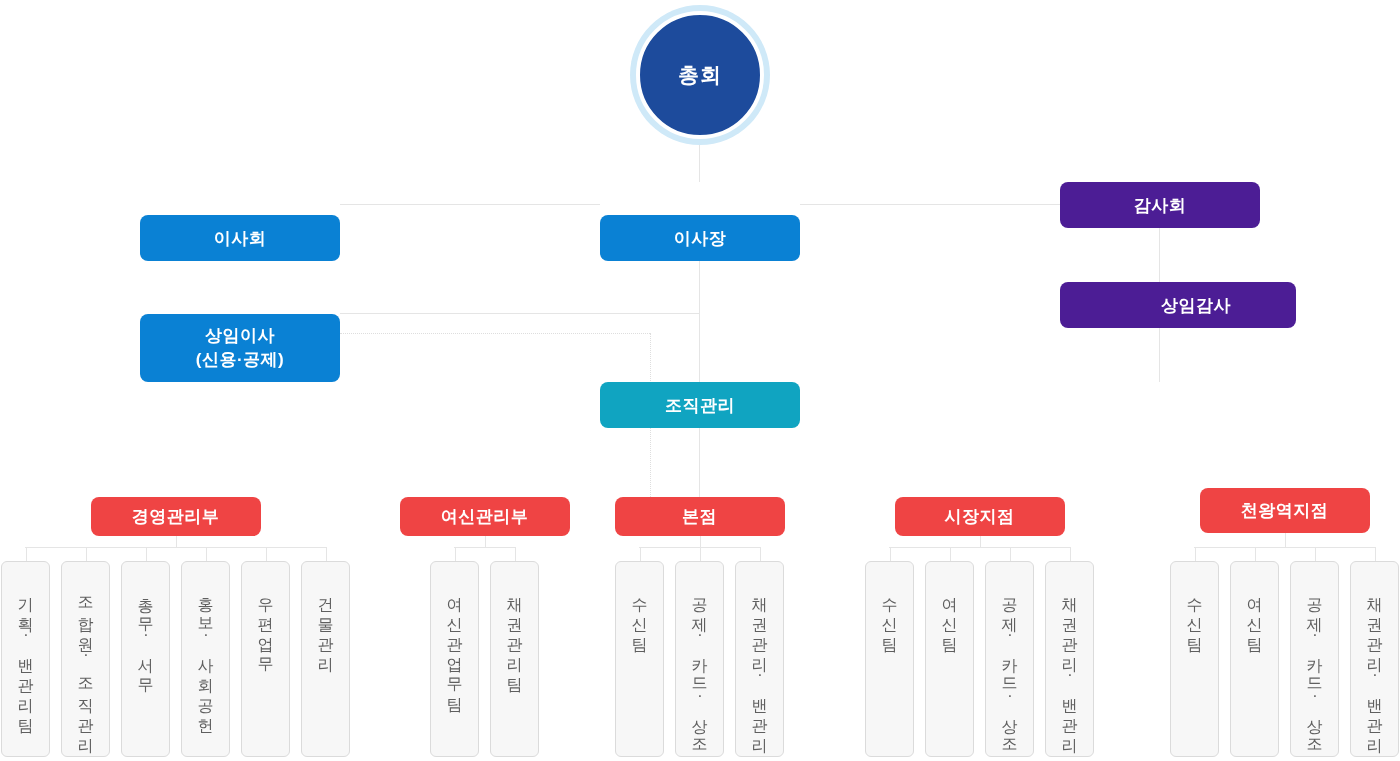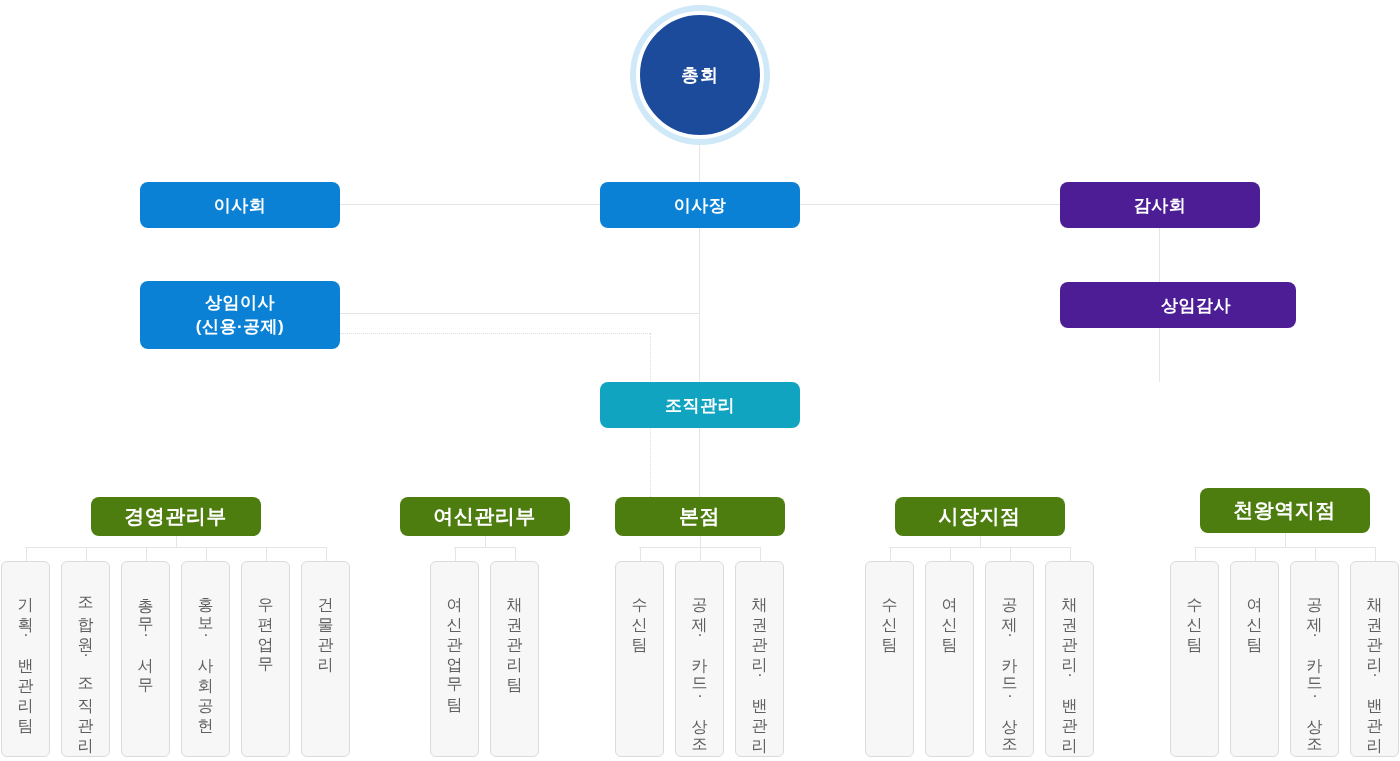--- a/index.html
+++ b/index.html
@@ -7,34 +7,34 @@
 
   
   .line{position:absolute;background:#e5e5e5;}
   .line.dot-h{background:none;border-top:1px dotted #dedede;height:0;}
   .line.dot-v{background:none;border-left:1px dotted #dedede;width:0;}
 
   
   .assembly{position:absolute;left:630px;top:5px;width:140px;height:140px;border-radius:50%;
             background:#cfe9f8;display:flex;align-items:center;justify-content:center;}
   .assembly-inner{width:120px;height:120px;border-radius:50%;background:#1d4b9c;border:4px solid #ffffff;
-            display:flex;align-items:center;justify-content:center;color:#ffffff;font-size:18px;font-weight:bold;letter-spacing:1px;}
+            display:flex;align-items:center;justify-content:center;color:#ffffff;font-size:21px;font-weight:bold;letter-spacing:1px;}
 
   
   .box{position:absolute;width:200px;height:46px;border-radius:8px;color:#ffffff;font-weight:bold;
        font-size:17px;display:flex;align-items:center;justify-content:center;text-align:center;letter-spacing:.5px;}
   .box.tall{height:68px;flex-direction:column;line-height:1.4;}
-  .blue{background:#0a81d4;}
+  .blue{background:#0a81d4;margin-top:33px;}
   .purple{background:#4c1d95;}
   .teal{background:#10a4c1;}
 
   
   .dept-group{position:absolute;}
   .dept-box{position:absolute;left:50%;transform:translateX(-50%);width:170px;height:39px;border-radius:8px;
-            background:#4d7c0f;color:#ffffff;font-weight:bold;font-size:20px;display:flex;align-items:center;
+            background:#ef4444;color:#ffffff;font-weight:bold;font-size:17px;display:flex;align-items:center;
             justify-content:center;letter-spacing:.5px;white-space:nowrap;z-index:2;text-align:center;}
   .dept-stub{position:absolute;left:50%;top:39px;width:1px;height:11px;background:#e5e5e5;}
   .dept-hline{position:absolute;left:24px;right:24px;top:50px;height:1px;background:#e5e5e5;}
   .children{position:absolute;left:0;top:64px;display:flex;gap:11px;}
   .raised .dept-box{height:45px;}
   .raised .dept-stub{top:45px;height:14px;}
   .raised .dept-hline{top:59px;}
   .raised .children{top:73px;}
 
   .child{position:relative;width:49px;height:196px;box-sizing:border-box;background:#f7f7f7;

